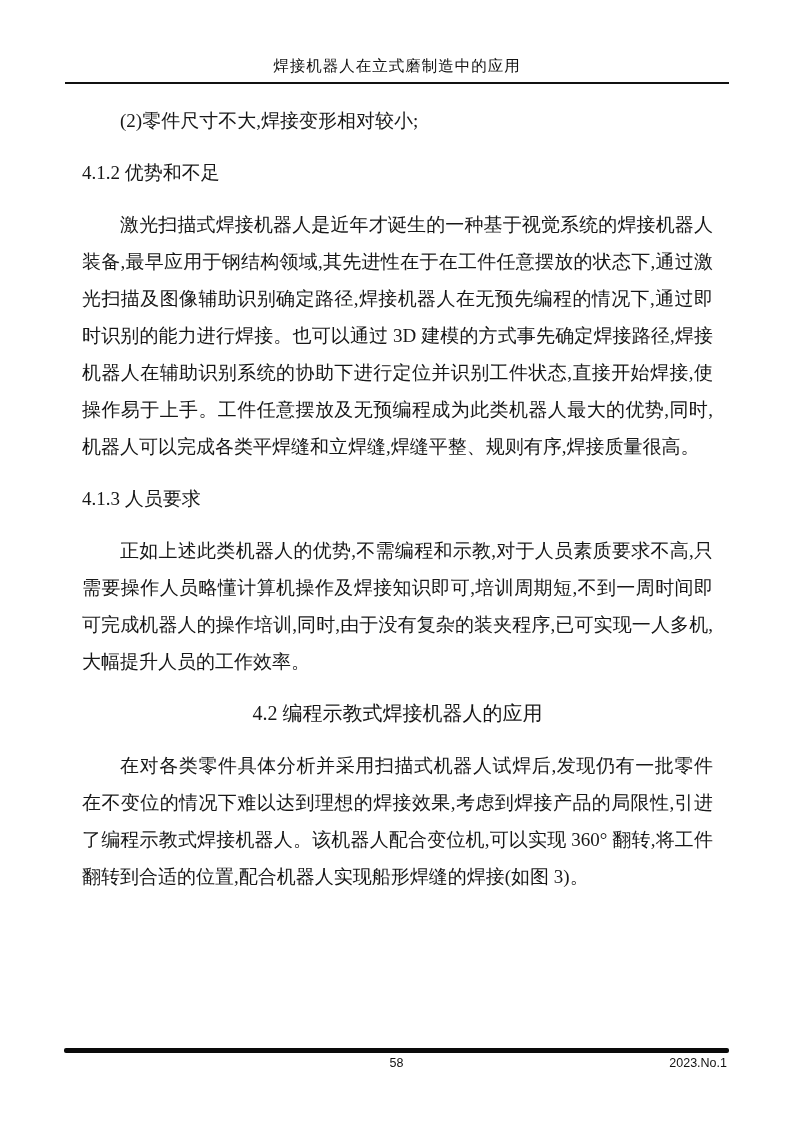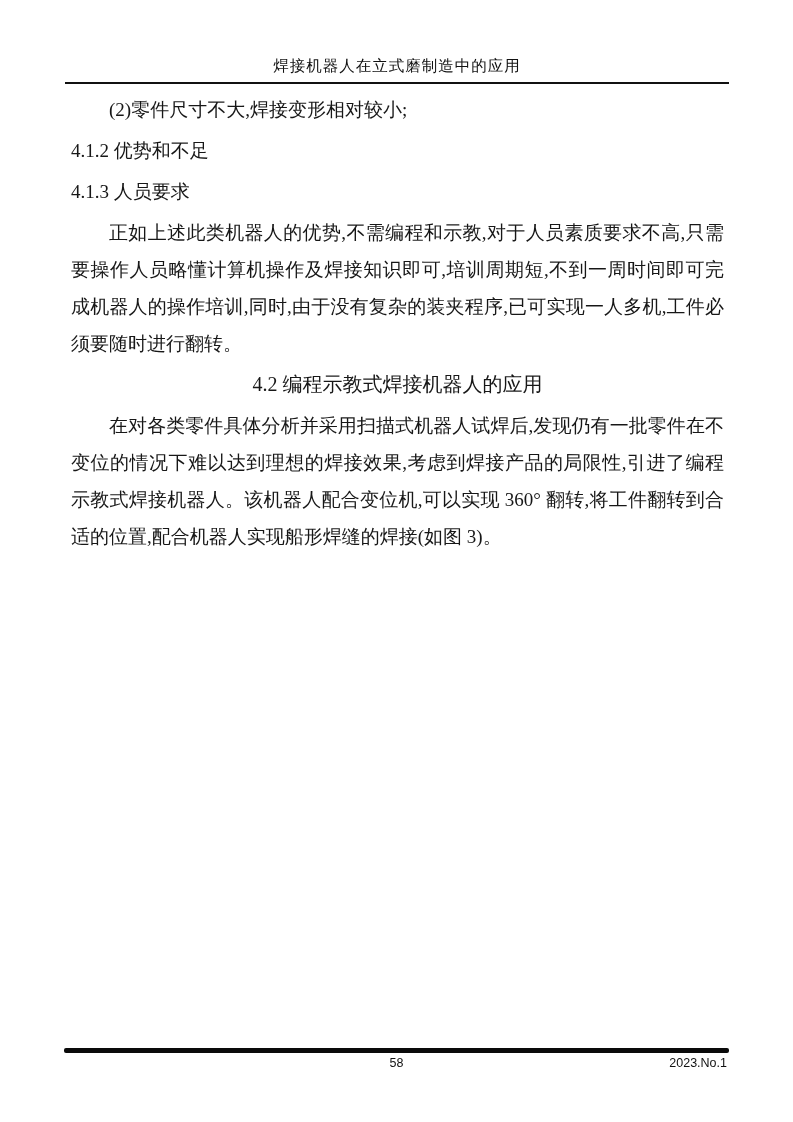--- a/index.html
+++ b/index.html
@@ -40,21 +40,21 @@
     position: absolute;
     top: 87px;
     left: 67px;
     width: 661px;
     font-size: 19px;
     line-height: 37px;
     text-align: justify;
     color: #171717;
   }
   .doc-body p, .doc-body h3, .doc-body h2 {
-    margin: 4px;
+    margin: 15px;
     padding: 0;
     font-weight: normal;
     font-family: Liberation Serif, serif;
   }
   .list-item, .paragraph {
     text-indent: 2em;
   }
   .heading {
     font-size: 19px;
     text-align: left;
@@ -102,22 +102,23 @@
 
 <div class="page">
 
   <div class="running-header">
     <span class="title">焊接机器人在立式磨制造中的应用</span>
   </div>
 
   <div class="doc-body">
     <p class="list-item">(2)零件尺寸不大,焊接变形相对较小;</p>
     <h3 class="heading">4.1.2 优势和不足</h3>
+    <p class="paragraph">激光扫描式焊接机器人是近年才诞生的一种基于视觉系统的焊接机器人装备,最早应用于钢结构领域,其先进性在于在工件任意摆放的状态下,通过激光扫描及图像辅助识别确定路径,焊接机器人在无预先编程的情况下,通过即时识别的能力进行焊接。也可以通过 3D 建模的方式事先确定焊接路径,焊接机器人在辅助识别系统的协助下进行定位并识别工件状态,直接开始焊接,使操作易于上手。工件任意摆放及无预编程成为此类机器人最大的优势,同时,机器人可以完成各类平焊缝和立焊缝,焊缝平整、规则有序,焊接质量很高。</p>
     <h3 class="heading">4.1.3 人员要求</h3>
-    <p class="paragraph">正如上述此类机器人的优势,不需编程和示教,对于人员素质要求不高,只需要操作人员略懂计算机操作及焊接知识即可,培训周期短,不到一周时间即可完成机器人的操作培训,同时,由于没有复杂的装夹程序,已可实现一人多机,工件必须要随时进行翻转。</p>
+    <p class="paragraph">正如上述此类机器人的优势,不需编程和示教,对于人员素质要求不高,只需要操作人员略懂计算机操作及焊接知识即可,培训周期短,不到一周时间即可完成机器人的操作培训,同时,由于没有复杂的装夹程序,已可实现一人多机,大幅提升人员的工作效率。</p>
     <h2 class="heading-bold">4.2 编程示教式焊接机器人的应用</h2>
     <p class="paragraph">在对各类零件具体分析并采用扫描式机器人试焊后,发现仍有一批零件在不变位的情况下难以达到理想的焊接效果,考虑到焊接产品的局限性,引进了编程示教式焊接机器人。该机器人配合变位机,可以实现 360° 翻转,将工件翻转到合适的位置,配合机器人实现船形焊缝的焊接(如图 3)。</p>
   </div>
 
   <div class="footer-rule"></div>
 
   <div class="footer-meta">
     <span class="page-number">58</span>
     <span class="issue">2023.No.1</span>
   </div>

